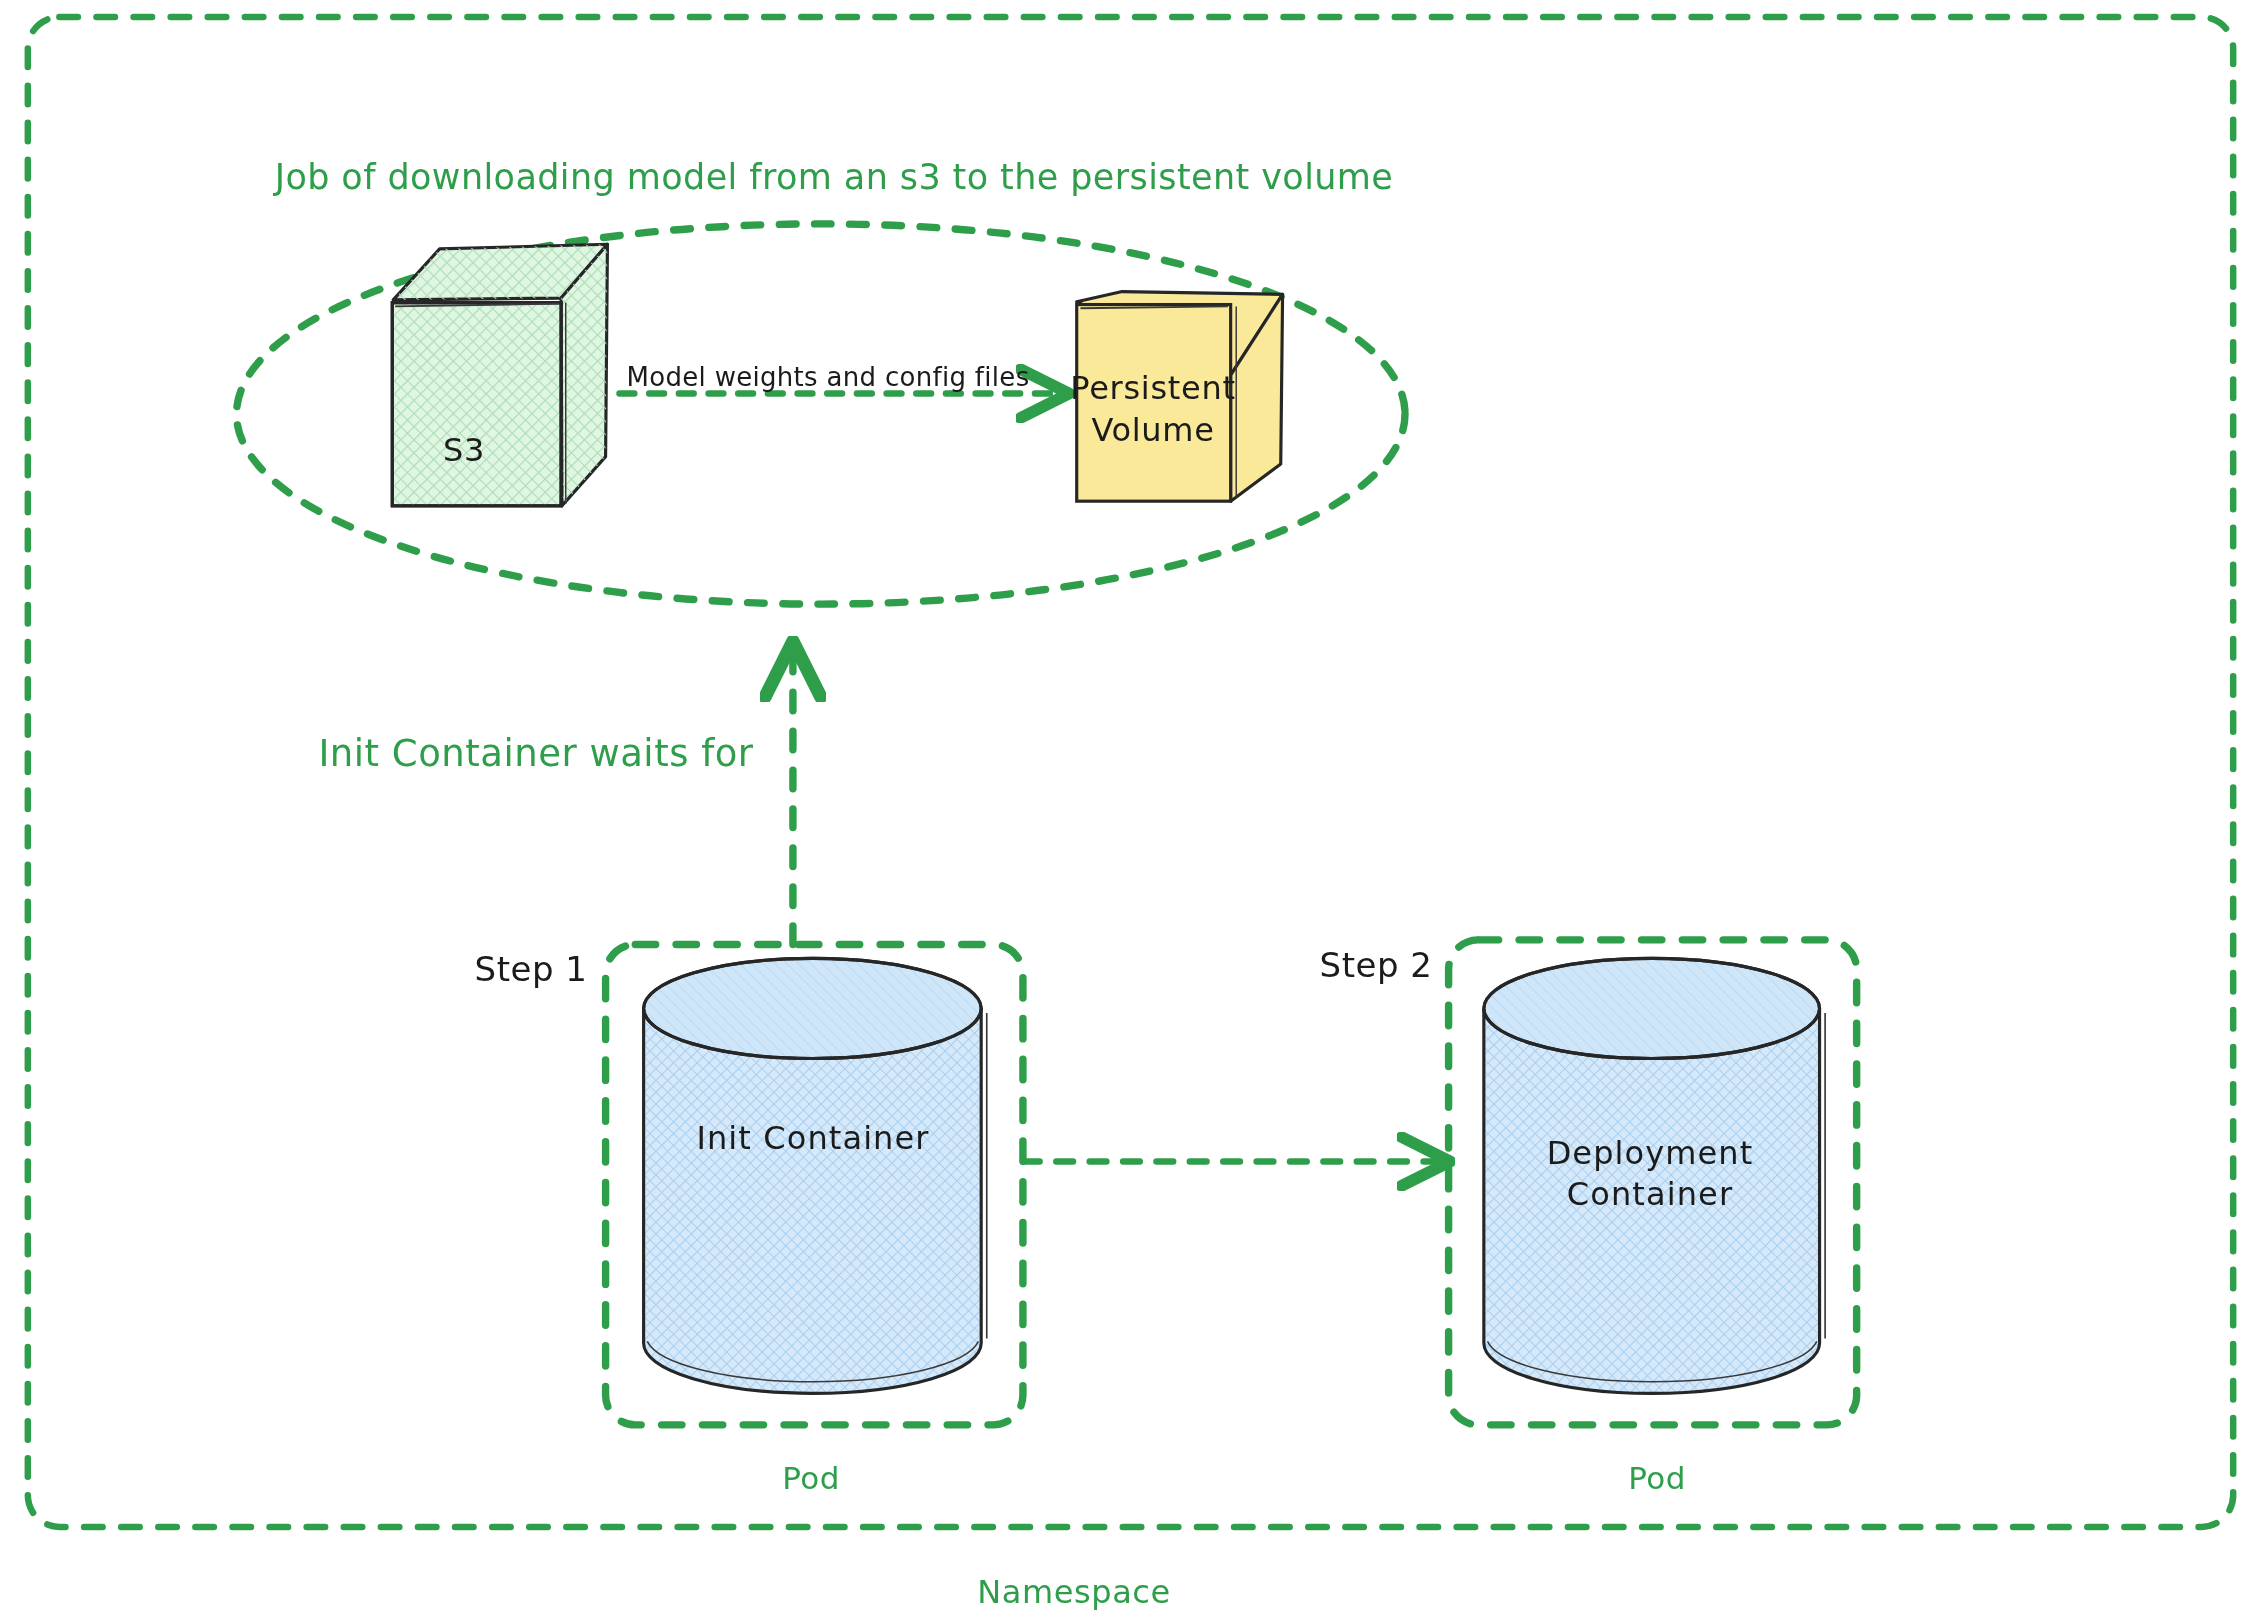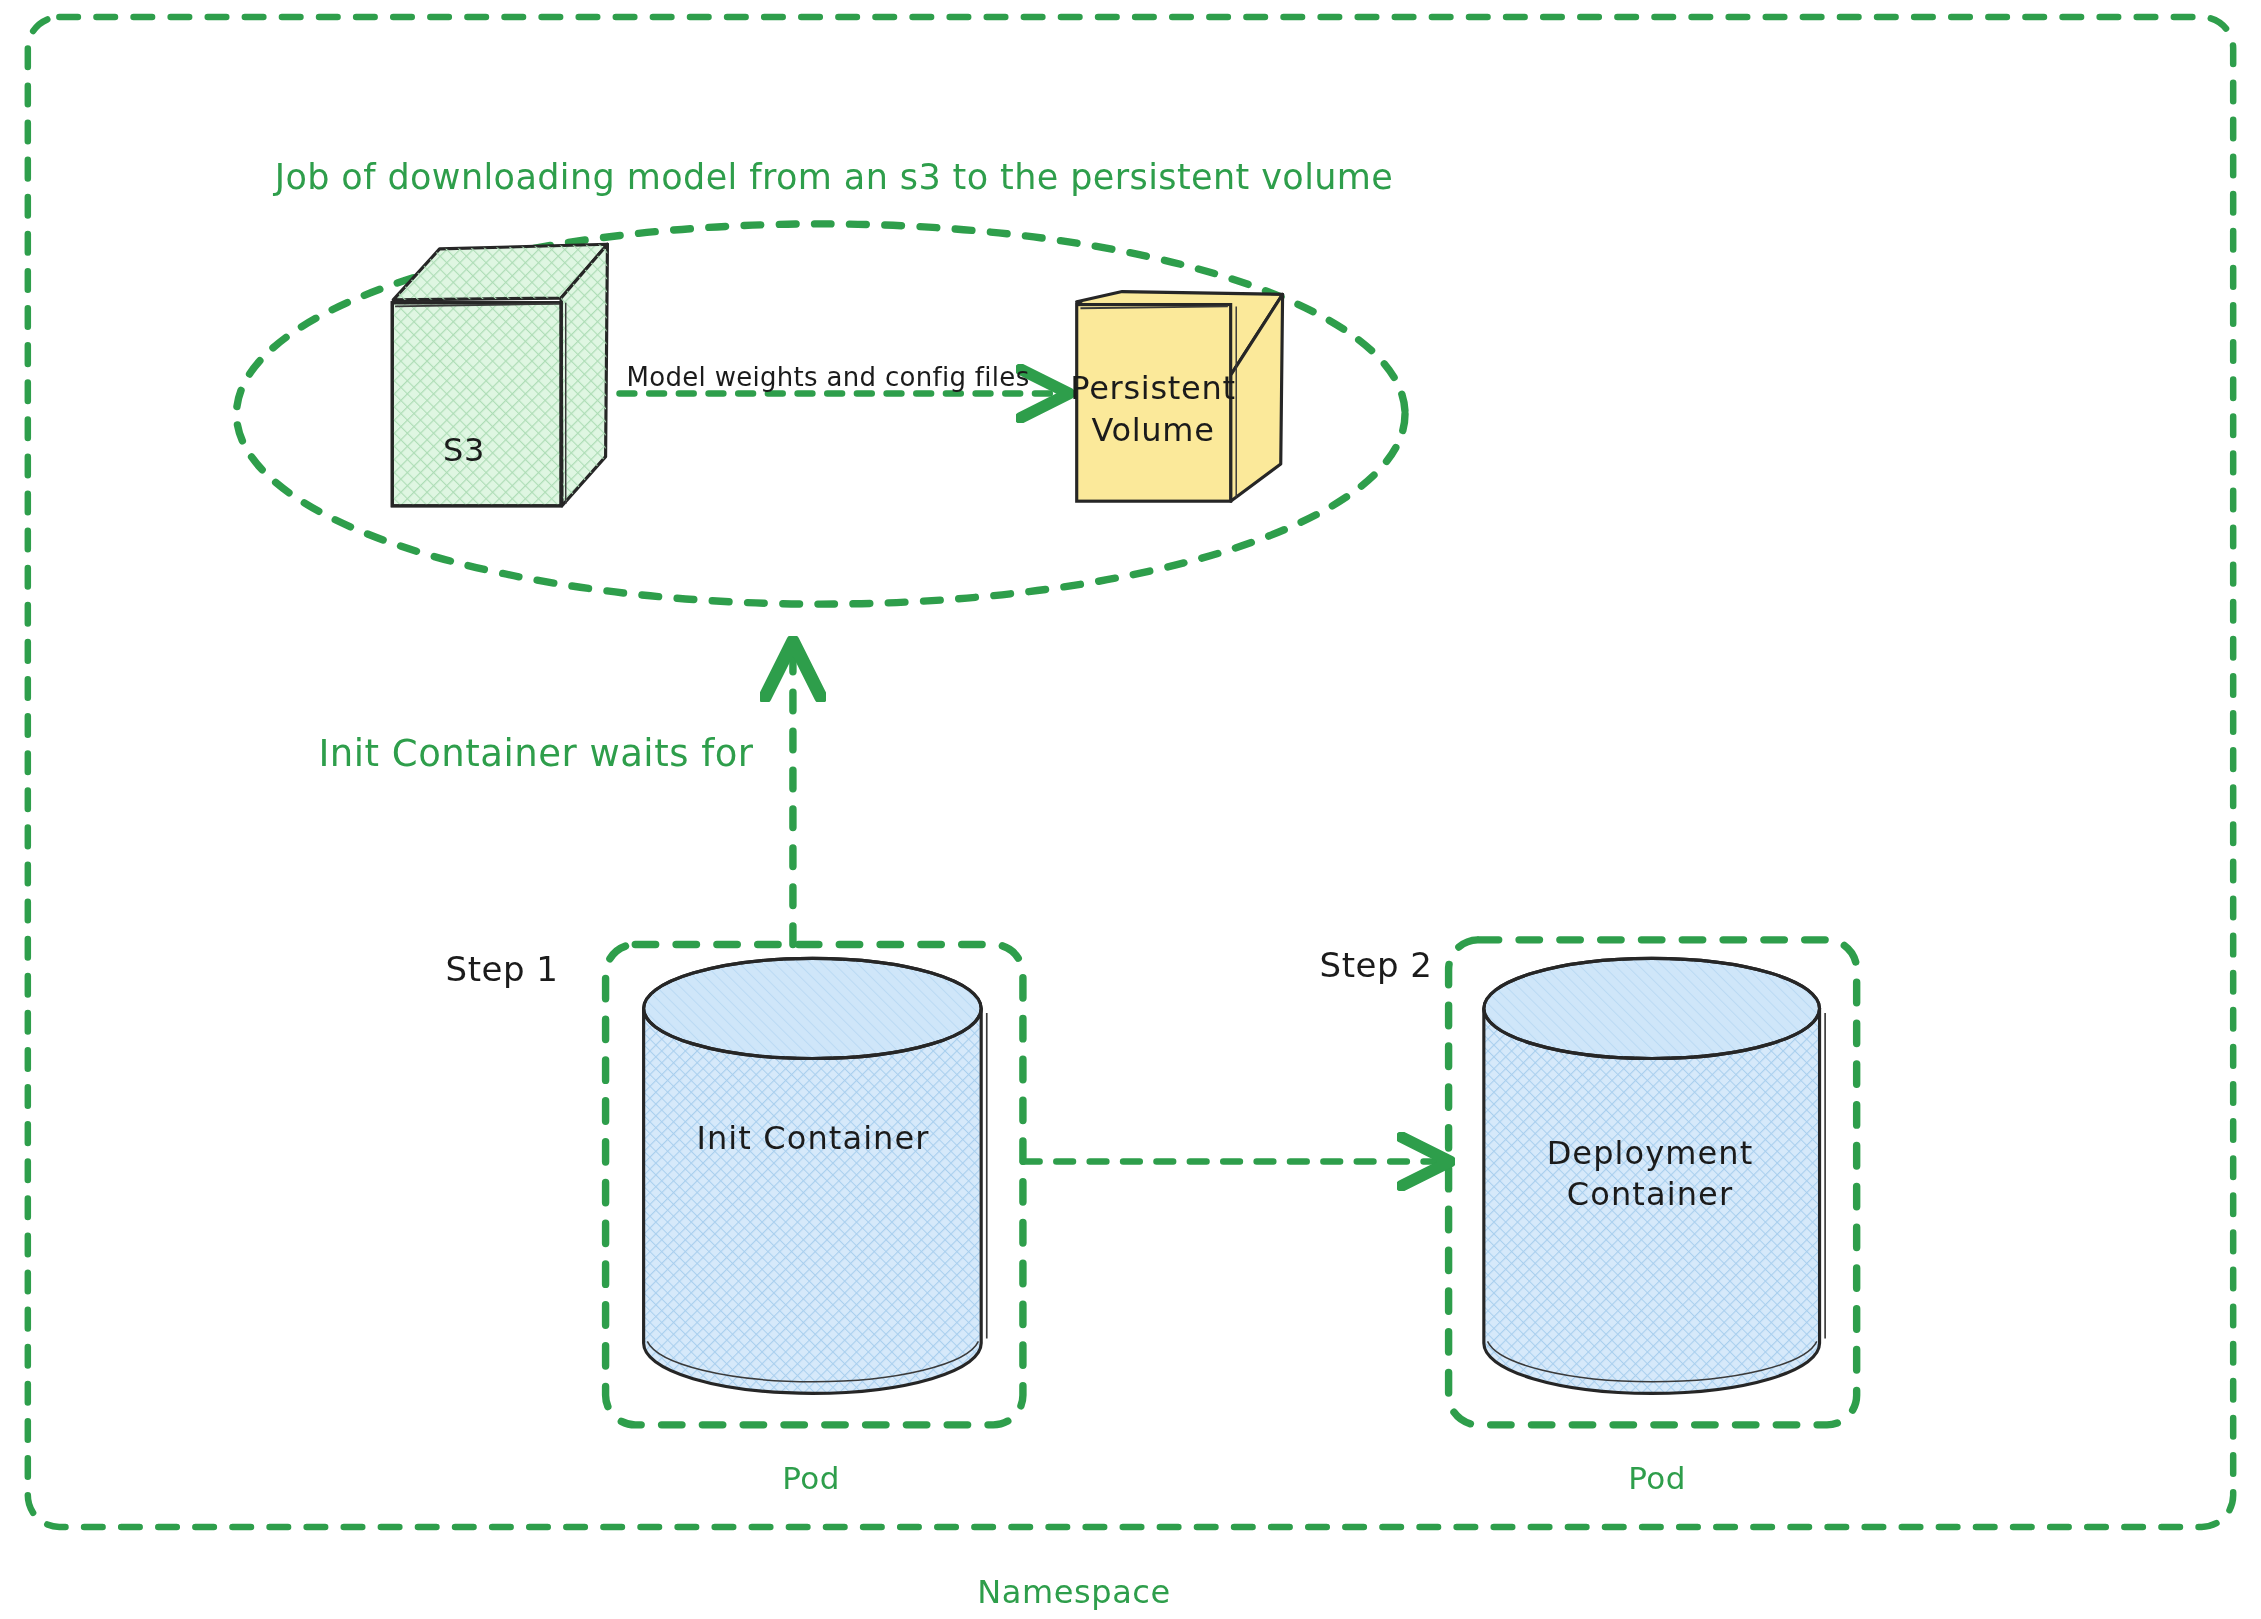--- a/index.html
+++ b/index.html
@@ -145,21 +145,21 @@
 
   <div class="lbl lbl-black t-cube center" style="left:1153px; top:370px;">Persistent</div>
 
   <div class="lbl lbl-black t-cube center" style="left:1153px; top:412px;">Volume</div>
 
   <div class="lbl lbl-black t-edge center" style="left:828px; top:334px;">Model weights and config files</div>
 
   <div class="lbl lbl-green t-annot center" style="left:536px; top:732px;">Init Container waits for</div>
 
 
-  <div class="lbl lbl-black t-step center" style="left:502px; top:949px;">Step 1</div>
+  <div class="lbl lbl-black t-step center" style="left:531px; top:949px;">Step 1</div>
 
   <div class="lbl lbl-black t-step center" style="left:1376px; top:945px;">Step 2</div>
 
   <div class="lbl lbl-black t-cyl center" style="left:813px; top:1120px;">Init Container</div>
 
   <div class="lbl lbl-black t-cyl center" style="left:1650px; top:1135px;">Deployment</div>
 
   <div class="lbl lbl-black t-cyl center" style="left:1650px; top:1176px;">Container</div>
 
   <div class="lbl lbl-green t-pod center" style="left:811px; top:1460px;">Pod</div>

